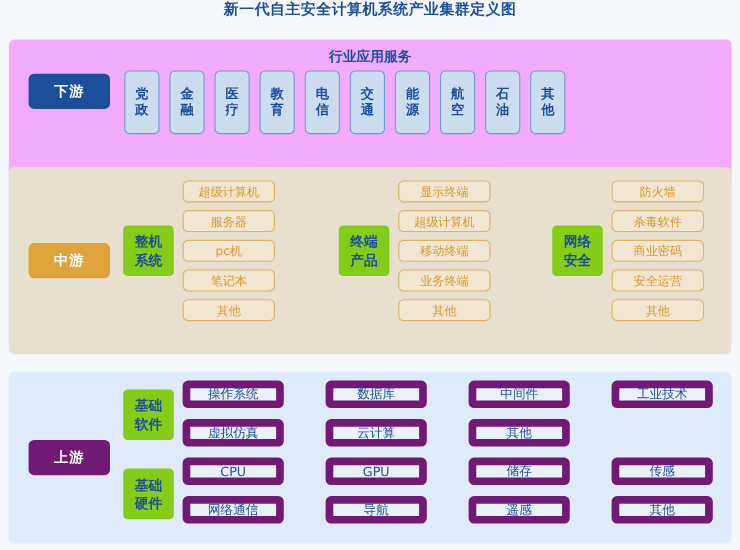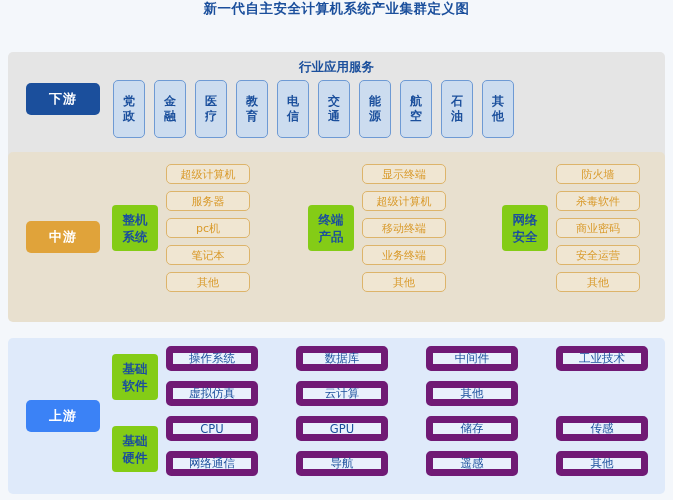--- a/index.html
+++ b/index.html
@@ -30,22 +30,22 @@
   }
 
   
   .band {
     position: absolute;
     left: 8px;
     right: 8px;
     border-radius: 5px;
   }
   #band-downstream {
-    top: 52px; height: 132px;
-    background: #e5e5e5;
+    top: 36px; height: 132px;
+    background: #f0abfc;
   }
   #band-midstream {
     top: 152px; height: 170px;
     background: #e8e0cf;
   }
   #band-upstream {
     top: 338px; height: 156px;
     background: #dfeafa;
   }
 
@@ -55,21 +55,21 @@
     width: 74px; height: 32px;
     border-radius: 5px;
     display: flex; align-items: center; justify-content: center;
     color: #ffffff;
     font-size: 13px;
     font-weight: bold;
     letter-spacing: 1px;
   }
   #stage-badge-downstream { left: 18px; top: 31px; background: #1b4f9c; }
   #stage-badge-midstream  { left: 18px; top: 69px; background: #e0a33a; }
-  #stage-badge-upstream   { left: 18px; top: 62px; background: #3b82f6; }
+  #stage-badge-upstream   { left: 18px; top: 62px; background: #701a75; }
 
   
   #downstream-header {
     position: absolute;
     top: 7px; left: 0; right: 0;
     text-align: center;
     font-size: 12.5px;
     font-weight: bold;
     color: #1b4f9c;
   }

